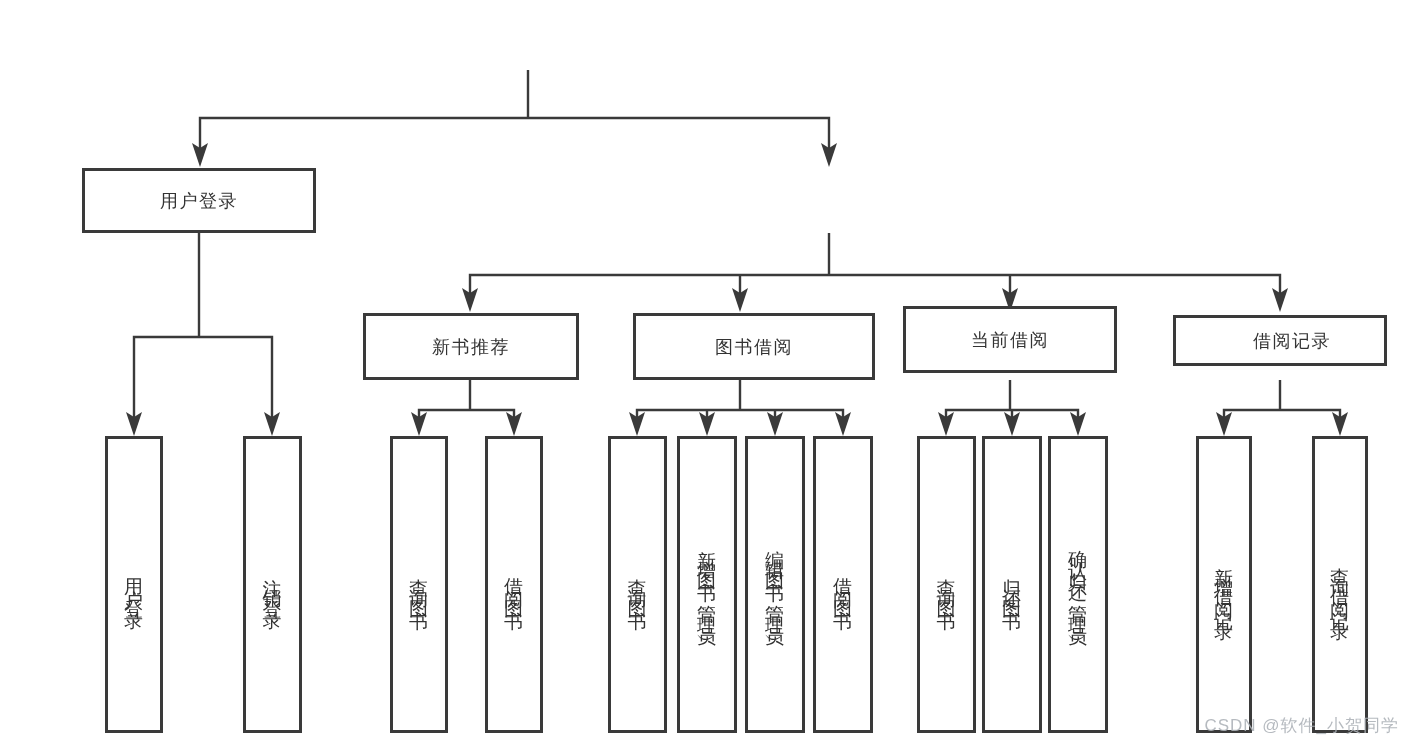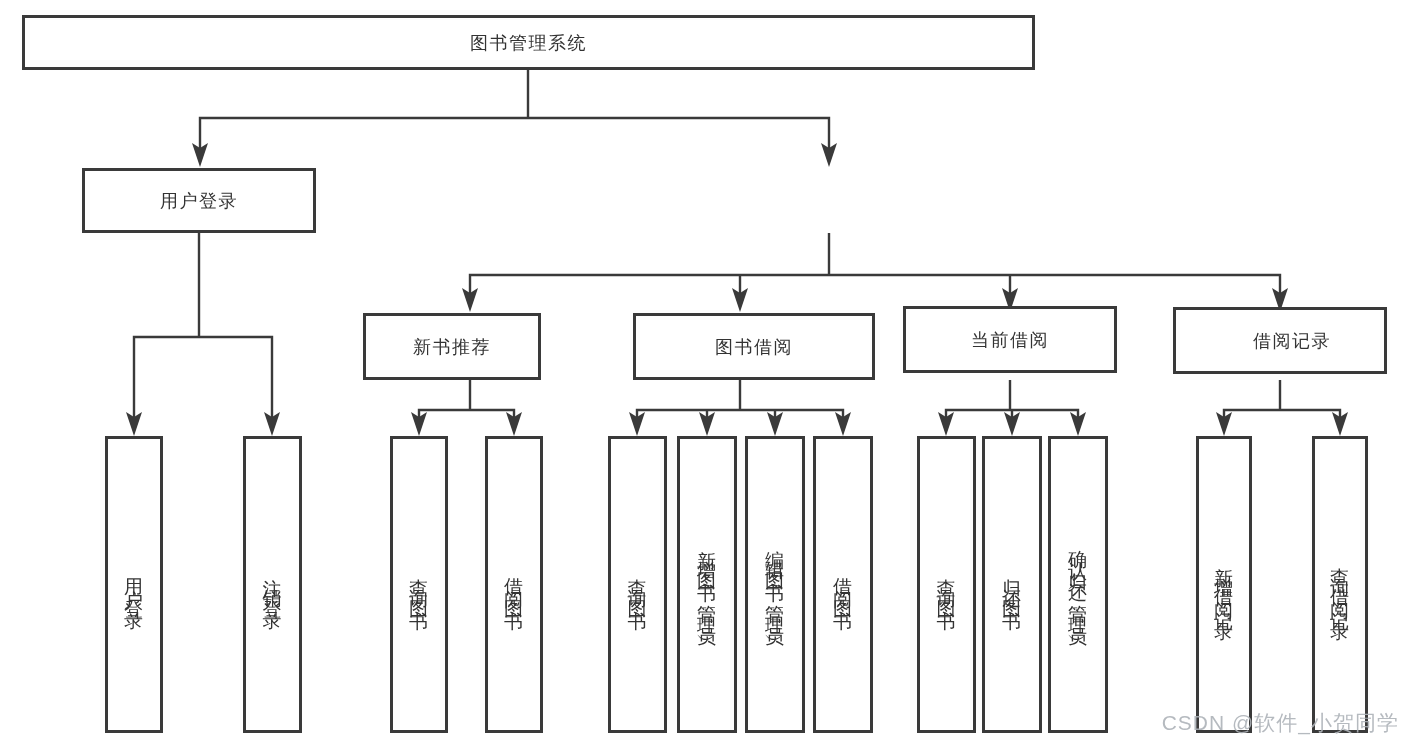--- a/index.html
+++ b/index.html
@@ -40,21 +40,21 @@
     text-orientation: mixed;
     font-size: 19px;
     letter-spacing: 11px;
     line-height: 1;
     white-space: nowrap;
   }
   #watermark {
     position: absolute;
     right: 6px;
     bottom: 10px;
-    font-size: 21px;
+    font-size: 17px;
     color: #aeb3b9;
     opacity: 0.9;
     letter-spacing: 1px;
     z-index: 5;
     white-space: nowrap;
     margin-left: 36px;
   }
 </style>
 </head>
 <body>
@@ -85,38 +85,35 @@
       <polygon points="775,436 767,412 775,417 783,412"></polygon>
       <polygon points="843,436 835,412 843,417 851,412"></polygon>
       <polygon points="946,436 938,412 946,417 954,412"></polygon>
       <polygon points="1012,436 1004,412 1012,417 1020,412"></polygon>
       <polygon points="1078,436 1070,412 1078,417 1086,412"></polygon>
       <polygon points="1224,436 1216,412 1224,417 1232,412"></polygon>
       <polygon points="1340,436 1332,412 1340,417 1348,412"></polygon>
     </g>
   </svg>
 
-  <div class="box h" style="left:22px; top:15px; width:1013px; height:55px;">
-    <span class="lbl">图书管理系统</span>
-  </div>
 
   <div class="box h" style="left:82px; top:168px; width:234px; height:65px;">
     <span class="lbl">用户登录</span>
   </div>
 
-  <div class="box h" style="left:363px; top:313px; width:178px; height:67px;">
+  <div class="box h" style="left:363px; top:313px; width:216px; height:67px;">
     <span class="lbl">新书推荐</span>
   </div>
   <div class="box h" style="left:633px; top:313px; width:242px; height:67px;">
     <span class="lbl">图书借阅</span>
   </div>
   <div class="box h" style="left:903px; top:306px; width:214px; height:67px;">
     <span class="lbl">当前借阅</span>
   </div>
-  <div class="box h" style="left:1173px; top:307px; width:214px; height:67px;padding-left:24px;">
+  <div class="box h" style="left:1173px; top:315px; width:214px; height:51px;padding-left:24px;">
     <span class="lbl">借阅记录</span>
   </div>
 
   <div class="box v" style="left:105px; top:436px; width:58px; height:297px;">
     <span class="lbl">用户登录</span>
   </div>
   <div class="box v" style="left:243px; top:436px; width:59px; height:297px;">
     <span class="lbl">注销登录</span>
   </div>
   <div class="box v" style="left:390px; top:436px; width:58px; height:297px;">

